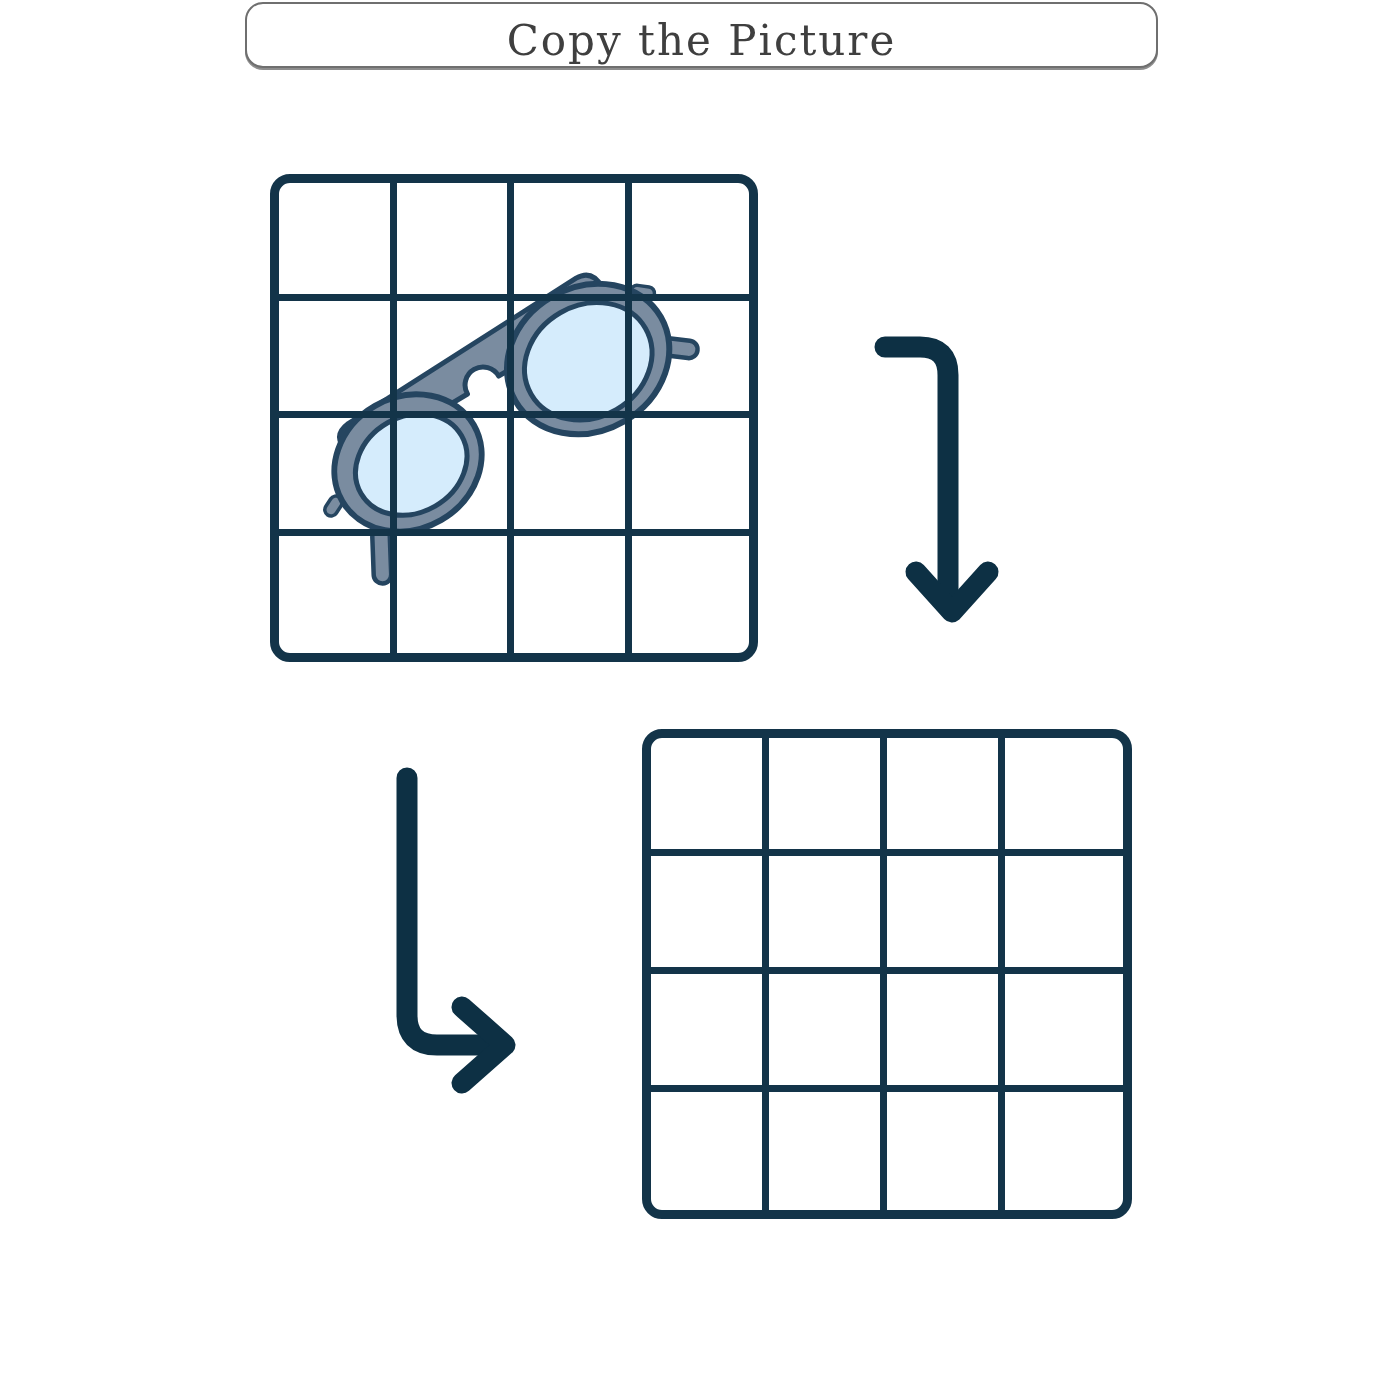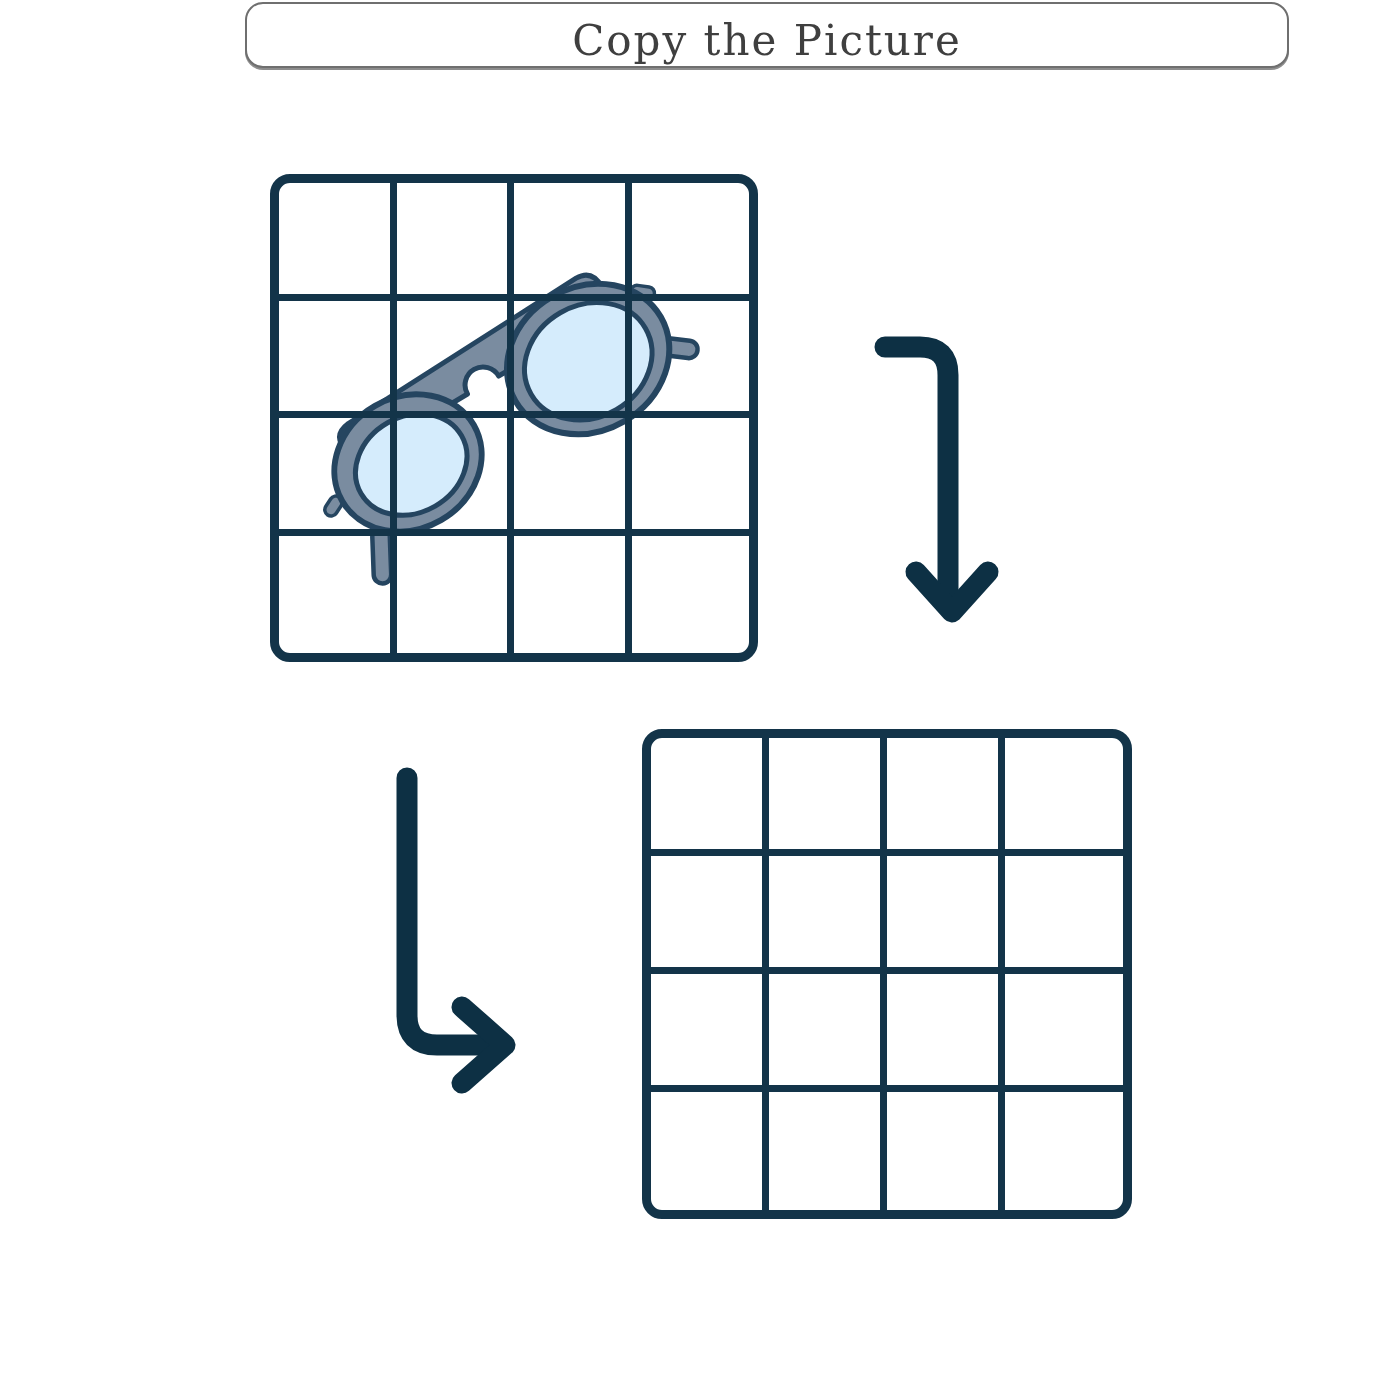--- a/index.html
+++ b/index.html
@@ -14,21 +14,21 @@
     background: var(--page-bg, #ffffff);
     font-family: "DejaVu Serif", serif;
     overflow: hidden;
   }
 
   
   .banner {
     position: absolute;
     left: 245px;
     top: 2px;
-    width: 1044px;
+    width: 913px;
     height: 66px;
     box-sizing: border-box;
     border: 2px solid var(--banner-border, #6f6f6f);
     border-radius: 18px;
     background: #ffffff;
     box-shadow: 0 2px 0 var(--banner-shadow, #8d8d8d);
     display: flex;
     align-items: flex-end;
     justify-content: center;
   }

